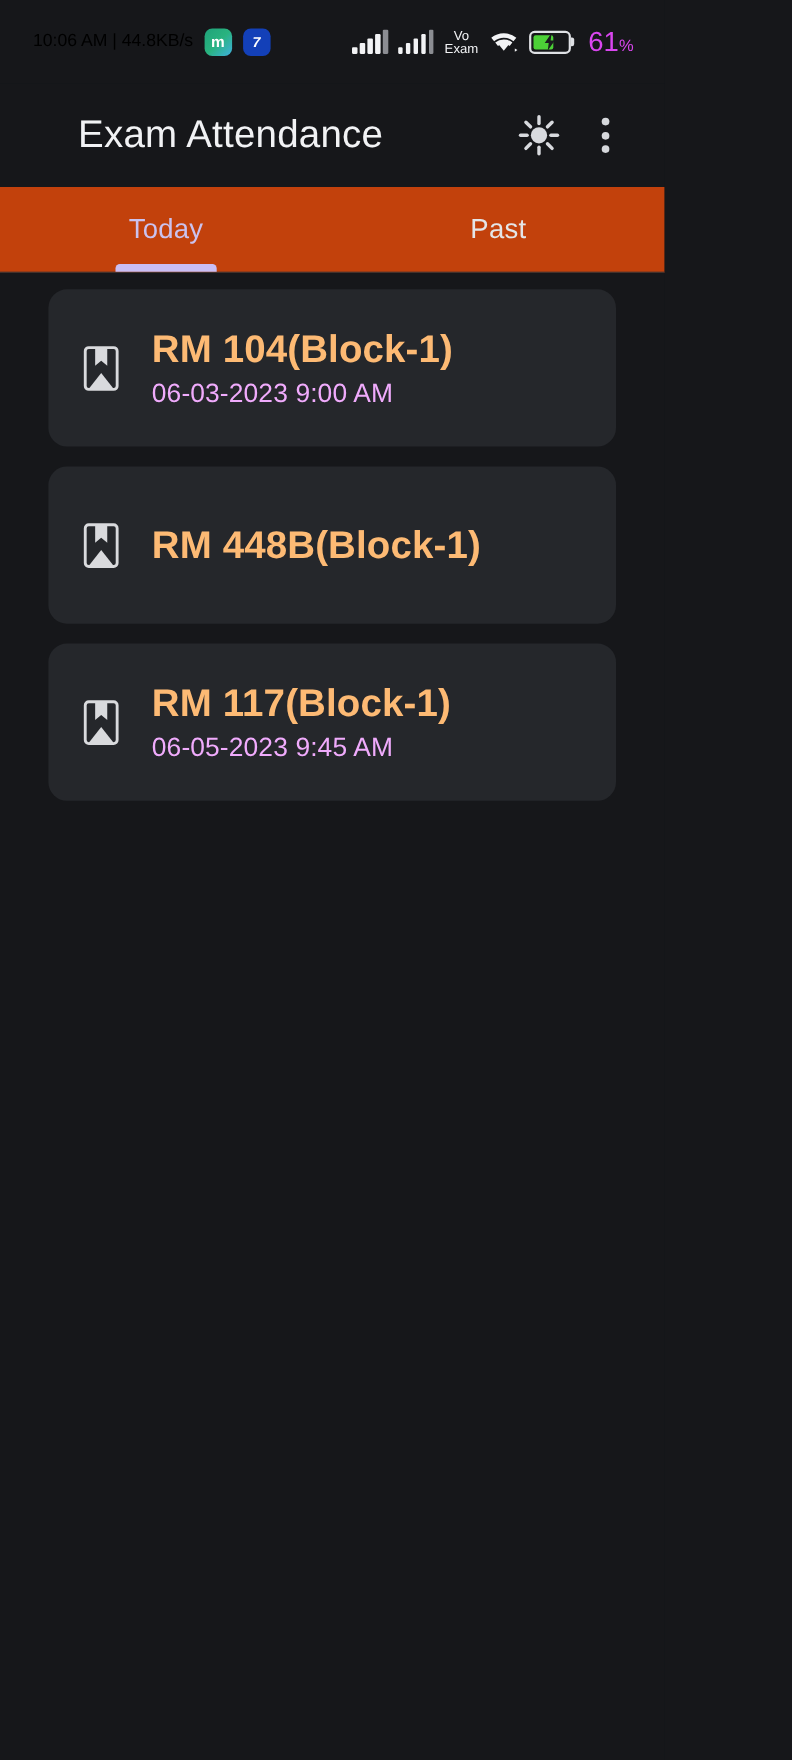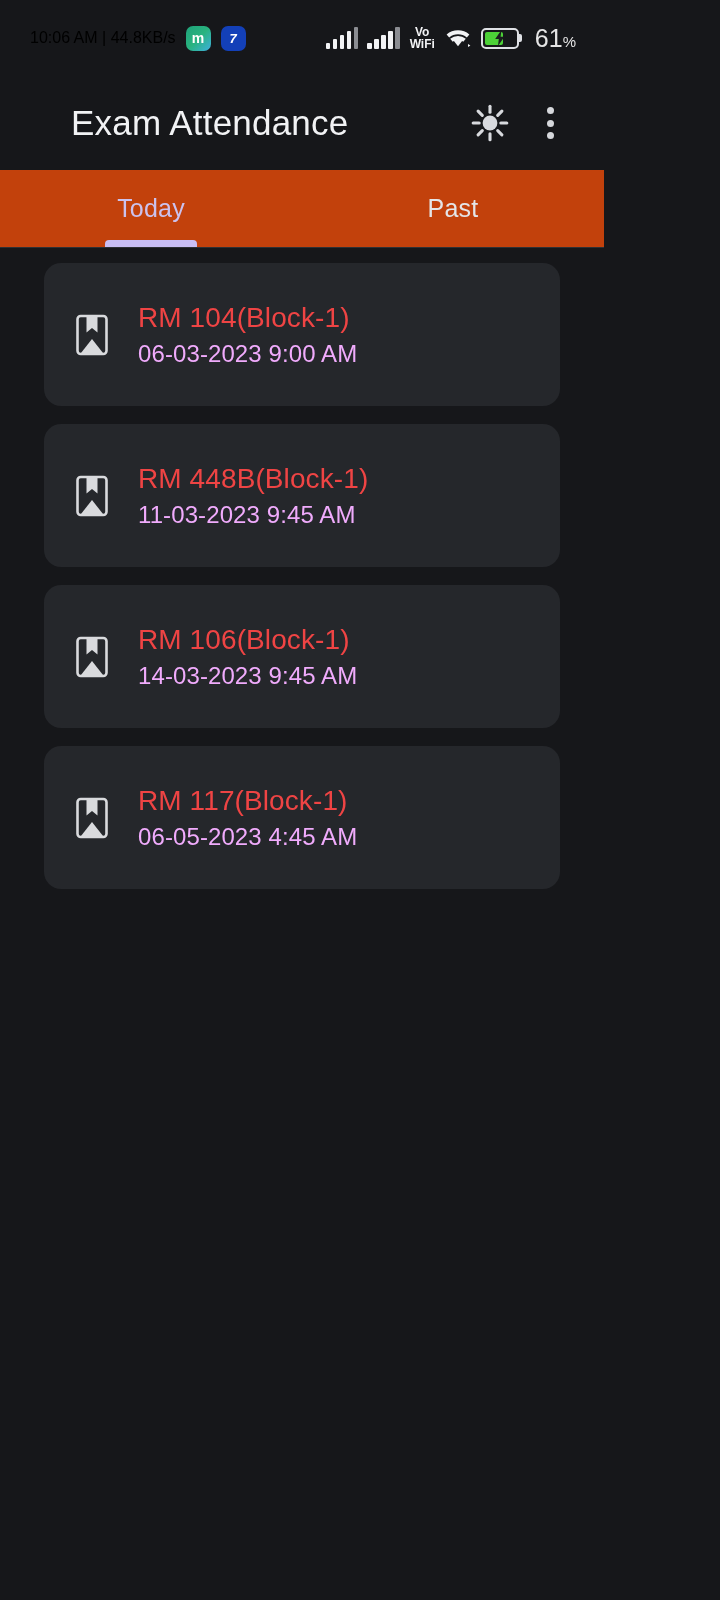--- a/index.html
+++ b/index.html
@@ -87,21 +87,21 @@
   .signal i:nth-child(5) { height: 22px; background: #8b8d92; }
 
   .volte {
     display: flex;
     flex-direction: column;
     align-items: center;
     justify-content: center;
     line-height: 1.0;
     color: #f2f3f5;
     font-size: 12px;
-    font-weight: 700;
+    font-weight: 400;
     margin-left: 1px;
   }
   .volte span { display: block; }
 
   .wifi-icon { width: 28px; height: 22px; display: block; }
 
   .battery {
     position: relative;
     width: 38px;
     height: 21px;
@@ -130,21 +130,21 @@
   .battery-bolt {
     position: absolute;
     left: 50%;
     top: 50%;
     transform: translate(-50%, -50%);
     width: 16px;
     height: 18px;
   }
 
   .battery-pct {
-    color: #e5e5e5;
+    color: #d946ef;
     font-size: 25px;
     font-weight: 400;
     margin-left: 7px;
     white-space: nowrap;
   }
   .battery-pct .pct-sign { font-size: 15px; }
 
   
   #app-bar {
     height: 94px;
@@ -254,23 +254,23 @@
 
   .card-text {
     display: flex;
     flex-direction: column;
     justify-content: center;
     gap: 6px;
     min-width: 0;
   }
 
   .card-room {
-    color: #ef4444;
-    font-size: 28px;
-    font-weight: 400;
+    color: #fdba74;
+    font-size: 35px;
+    font-weight: 700;
     letter-spacing: 0.1px;
     white-space: nowrap;
   }
 
   .card-datetime {
     color: #f0abfc;
     font-size: 24px;
     font-weight: 400;
     letter-spacing: 0.1px;
     white-space: nowrap;
@@ -302,21 +302,21 @@
       </div>
       <div class="signal">
         <i></i>
           <i></i>
           <i></i>
           <i></i>
           <i></i>
       </div>
       <div class="volte">
         <span>Vo</span>
-        <span>WiFi</span>
+        <span>Exam</span>
       </div>
       <span class="wifi-icon">
         <svg viewBox="0 0 28 22" width="28" height="22" xmlns="http://www.w3.org/2000/svg">
           <path d="M14 19.2 L8.3 12.1 a9.4 9.4 0 0 1 11.4 0 Z" fill="#f2f3f5"></path>
           <path d="M2.6 7.4 a17.6 17.6 0 0 1 22.8 0 l-2.6 3.2 a13.5 13.5 0 0 0 -17.6 0 Z" fill="#f2f3f5"></path>
           <path d="M6.2 11.7 a12.2 12.2 0 0 1 15.6 0 l-2.5 3.1 a8.2 8.2 0 0 0 -10.6 0 Z" fill="#f2f3f5"></path>
           <path d="M24 17 l2.4 1.5 -2.4 1.5 z" fill="#f2f3f5"></path>
         </svg>
       </span>
       <div class="battery">
@@ -389,46 +389,32 @@
     <div class="exam-card">
       <span class="book-icon">
         <svg viewBox="0 0 40 44" width="40" height="44" xmlns="http://www.w3.org/2000/svg">
           <rect x="5.5" y="3" width="29" height="38" rx="3.2" fill="none" stroke="#d9dadd" stroke-width="2.6"></rect>
           <path d="M14.5 3 v16.5 l5.5 -4.6 l5.5 4.6 V3 Z" fill="#d9dadd"></path>
           <path d="M8.2 41 L20 26 l11.8 15 Z" fill="#d9dadd"></path>
         </svg>
       </span>
       <div class="card-text">
         <div class="card-room">RM 448B(Block-1)</div>
-        <div class="card-datetime">11-03-2023 9:45 AM</div>
-      </div>
-    </div>
+      </div>
+    </div>
+
 
     <div class="exam-card">
       <span class="book-icon">
         <svg viewBox="0 0 40 44" width="40" height="44" xmlns="http://www.w3.org/2000/svg">
           <rect x="5.5" y="3" width="29" height="38" rx="3.2" fill="none" stroke="#d9dadd" stroke-width="2.6"></rect>
           <path d="M14.5 3 v16.5 l5.5 -4.6 l5.5 4.6 V3 Z" fill="#d9dadd"></path>
           <path d="M8.2 41 L20 26 l11.8 15 Z" fill="#d9dadd"></path>
         </svg>
       </span>
       <div class="card-text">
-        <div class="card-room">RM 106(Block-1)</div>
-        <div class="card-datetime">14-03-2023 9:45 AM</div>
-      </div>
-    </div>
-
-    <div class="exam-card">
-      <span class="book-icon">
-        <svg viewBox="0 0 40 44" width="40" height="44" xmlns="http://www.w3.org/2000/svg">
-          <rect x="5.5" y="3" width="29" height="38" rx="3.2" fill="none" stroke="#d9dadd" stroke-width="2.6"></rect>
-          <path d="M14.5 3 v16.5 l5.5 -4.6 l5.5 4.6 V3 Z" fill="#d9dadd"></path>
-          <path d="M8.2 41 L20 26 l11.8 15 Z" fill="#d9dadd"></path>
-        </svg>
-      </span>
-      <div class="card-text">
         <div class="card-room">RM 117(Block-1)</div>
-        <div class="card-datetime">06-05-2023 4:45 AM</div>
+        <div class="card-datetime">06-05-2023 9:45 AM</div>
       </div>
     </div>
 
   </div>
 </div>
 
 </body></html>

